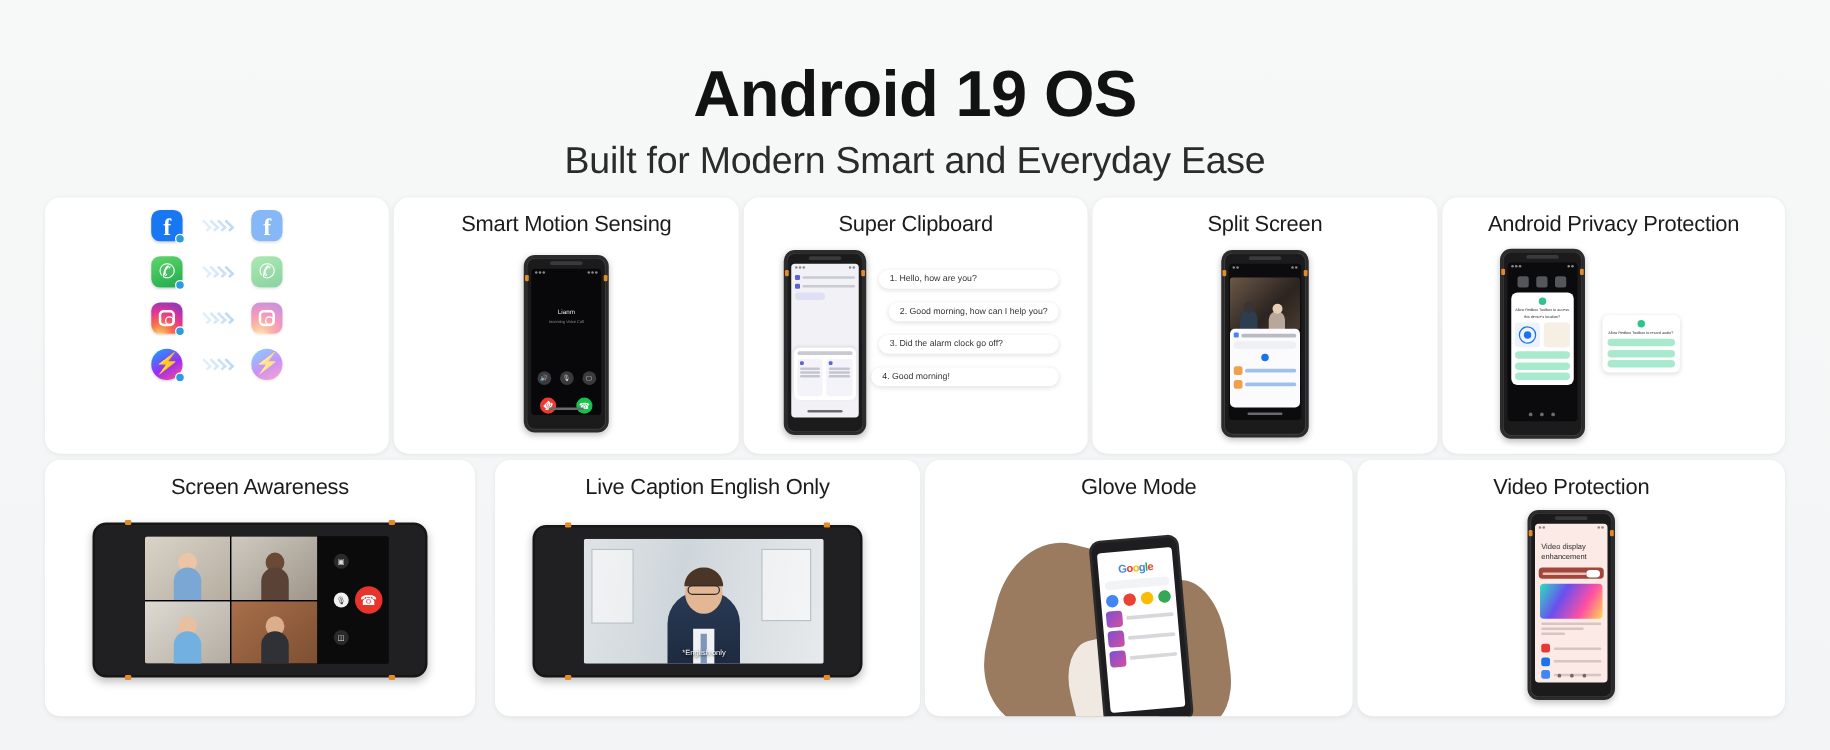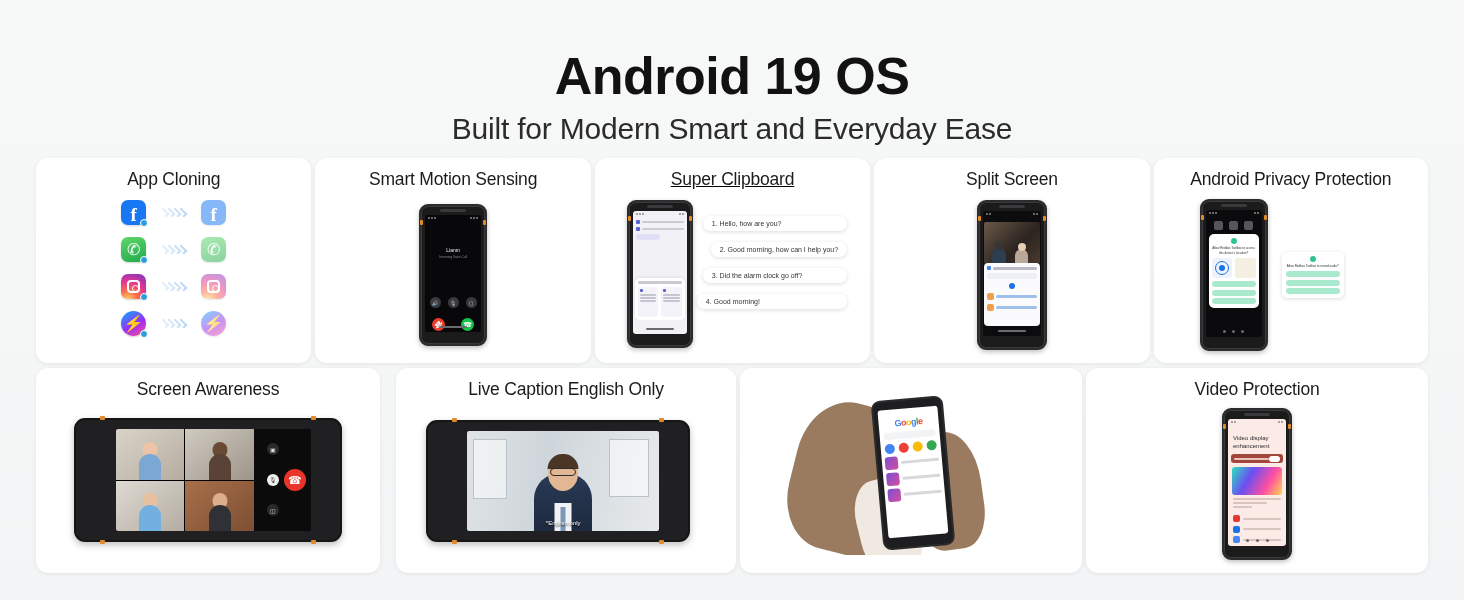--- a/index.html
+++ b/index.html
@@ -32,21 +32,21 @@
     background: #ffffff;
     border-radius: 12px;
     box-shadow: 0 1px 4px rgba(0,0,0,0.07);
     position: relative;
     overflow: hidden;
   }
   .row1 .card { height: 205px; }
   .row2 .card { height: 205px; }
   .c1 { width: 277px; }
   .c2 { width: 277px; }
-  .c3 { width: 277px; text-decoration: underline; }
+  .c3 { width: 277px; }
   .c4 { width: 277px; }
   .c5 { width: 276px; }
   .b1 { width: 347px; }
   .b2 { width: 343px; margin-left: 12px; }
   .b3 { width: 345px; }
   .b4 { width: 345px; }
   .card-title {
     text-align: center; font-size: 17.5px; color: #1b1b1b;
     padding-top: 11px; letter-spacing: -0.2px; white-space: nowrap;
   }
@@ -277,21 +277,20 @@
 <div class="page">
 
   <div class="header">
     <div class="title">Android 19 OS</div>
     <div class="subtitle">Built for Modern Smart and Everyday Ease</div>
   </div>
 
   <div class="row row1">
 
     <div class="card c1">
-      <div class="card-title">App Cloning</div>
       <div class="card-body">
         <div class="clone-list">
 
           <div class="clone-row">
             <div class="app-ico fb">
                 <span class="g">f</span>
                 <i class="badge"></i>
               </div>
             <div class="chev">
                 <i></i>
@@ -618,20 +617,21 @@
               <span class="lcap-hair"></span>
               <span class="lcap-glass"></span>
               <div class="lcap-text">*English only</div>
             </div>
           </div>
         </div>
       </div>
     </div>
 
     <div class="card b3">
+      <div class="card-title">Glove Mode</div>
       <div class="card-body">
         <div class="glove-wrap">
           <span class="glove" style="left:52px;top:14px;width:118px;height:150px;transform:rotate(14deg);"></span>
           <span class="glove" style="left:172px;top:42px;width:70px;height:118px;transform:rotate(-8deg);"></span>
           <span class="glove light" style="left:118px;top:88px;width:60px;height:96px;transform:rotate(-14deg);"></span>
           <div class="gphone">
             <div class="gscreen">
               <div class="glogo">
                 <span>G</span><span>o</span><span>o</span><span>g</span><span>l</span><span>e</span>
               </div>

